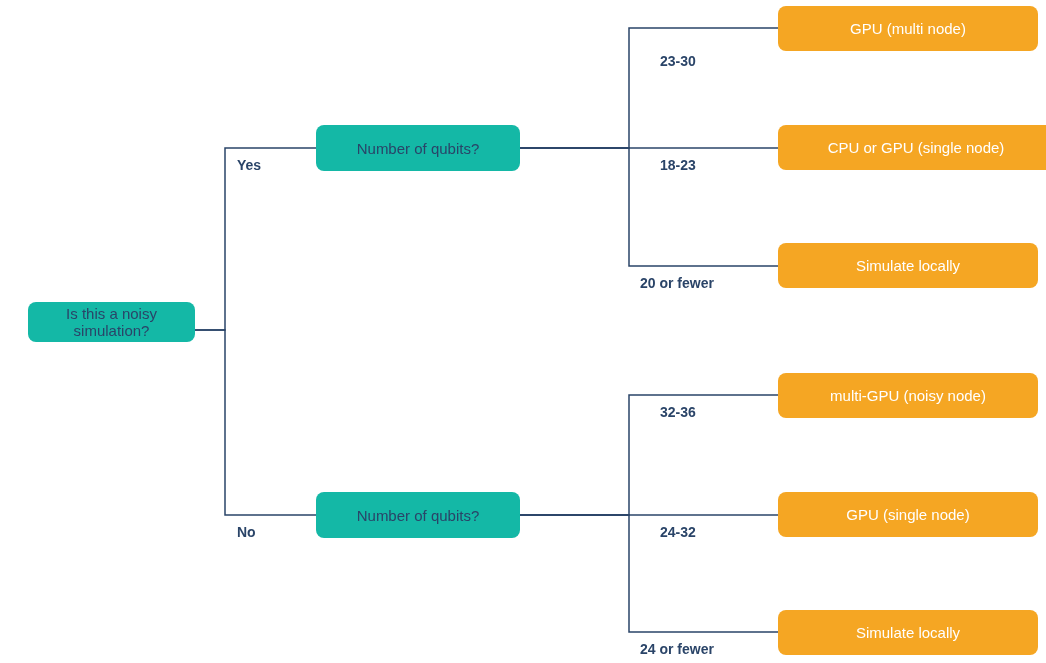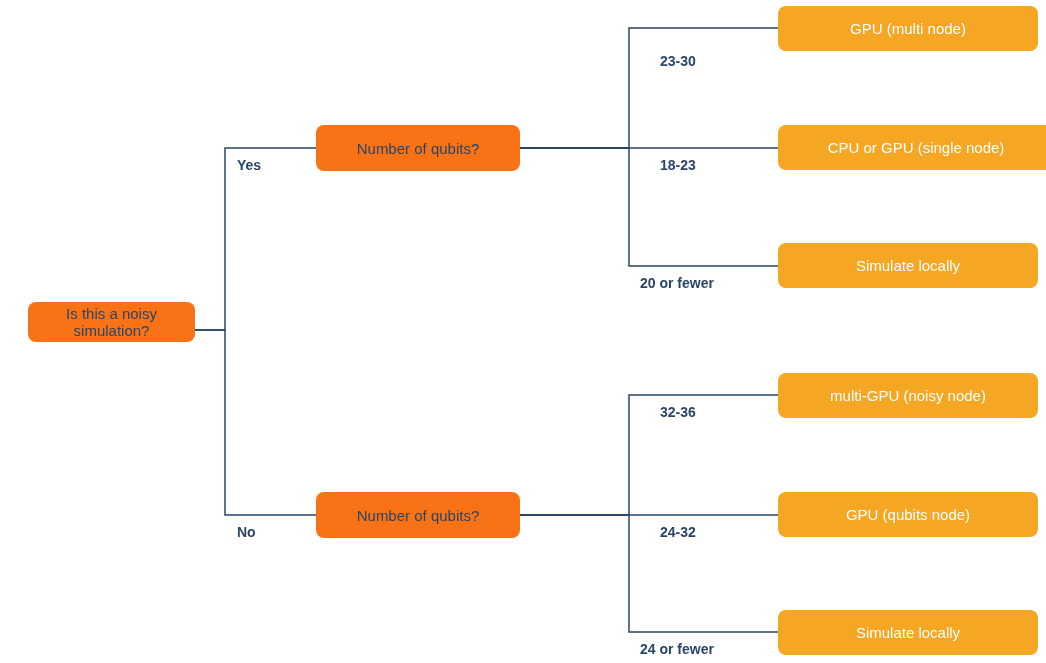--- a/index.html
+++ b/index.html
@@ -14,21 +14,21 @@
       position: absolute;
       border-radius: 8px;
       display: flex;
       align-items: center;
       justify-content: center;
       text-align: center;
       font-size: 15px;
       padding: 8px 4px;
     }
     .blue-node {
-      background: #f97316;
+      background: #14b8a6;
       color: #2a4468;
     }
     .yellow-node {
       background: #f5a623;
       color: #ffffff;
       font-size: 15px;
     }
     .edge-label {
       position: absolute;
       color: #2a4468;
@@ -87,16 +87,16 @@
 <div class="edge-label" style="left:660px; top:157px;">18-23</div>
 <div class="node yellow-node" style="left:778px; top:125px; width:276px; height:45px;">CPU or GPU (single node)</div>
 
 <div class="edge-label" style="left:640px; top:275px;">20 or fewer</div>
 <div class="node yellow-node" style="left:778px; top:243px; width:260px; height:45px;">Simulate locally</div>
 
 <div class="edge-label" style="left:660px; top:404px;">32-36</div>
 <div class="node yellow-node" style="left:778px; top:373px; width:260px; height:45px;">multi-GPU (noisy node)</div>
 
 <div class="edge-label" style="left:660px; top:524px;">24-32</div>
-<div class="node yellow-node" style="left:778px; top:492px; width:260px; height:45px;">GPU (qubits node)</div>
+<div class="node yellow-node" style="left:778px; top:492px; width:260px; height:45px;">GPU (single node)</div>
 
 <div class="edge-label" style="left:640px; top:641px;">24 or fewer</div>
 <div class="node yellow-node" style="left:778px; top:610px; width:260px; height:45px;">Simulate locally</div>
 
 </body></html>

